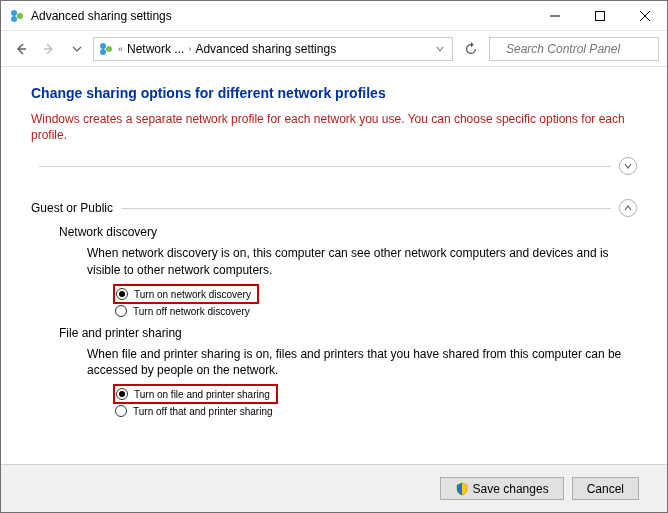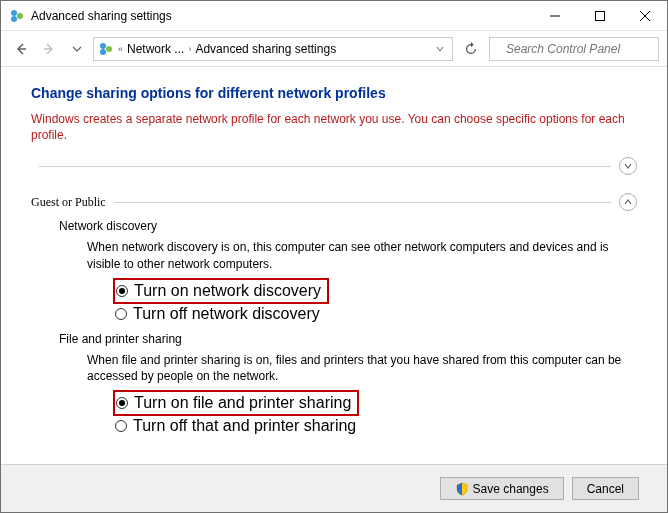--- a/index.html
+++ b/index.html
@@ -130,23 +130,23 @@
     border: 1px solid #b0b0b0;
     border-radius: 50%;
     display: flex; align-items: center; justify-content: center;
     color: #606060;
     flex-shrink: 0;
   }
   .subgroup { margin: 8px 0 8px 28px; }
   .sub-title { font-size: 12px; margin-bottom: 6px; }
   .sub-desc { font-size: 12px; margin: 6px 0 6px 28px; line-height:1.35; }
   .radio-row {
-    display: flex; align-items: center;
+    display: flex; align-items: flex-end;
     gap: 6px;
-    font-size: 16px;
+    font-size: 10px;
     margin-left: 56px;
     padding: 1px 0;
   }
   .radio {
     width: 12px; height: 12px;
     border: 1px solid #333;
     border-radius: 50%;
     display: flex; align-items: center; justify-content: center;
     flex-shrink: 0;
   }
@@ -276,21 +276,21 @@
 
   <div class="section-header">
     <span class="line"></span>
     <span class="chev">
       <svg width="10" height="10" viewBox="0 0 10 10">
           <path d="M2 3 L5 7 L8 3" fill="none" stroke="#606060" stroke-width="1.2"></path>
         </svg>
     </span>
   </div>
 
-  <div class="section-header" style="margin-top:18px;font-family:Liberation Serif, serif;">
+  <div class="section-header" style="margin-top:24px;">
     <span class="label">Guest or Public</span>
     <span class="line"></span>
     <span class="chev">
       <svg width="10" height="10" viewBox="0 0 10 10">
           <path d="M2 7 L5 3 L8 7" fill="none" stroke="#606060" stroke-width="1.2"></path>
         </svg>
     </span>
   </div>
 
   <div class="subgroup">

